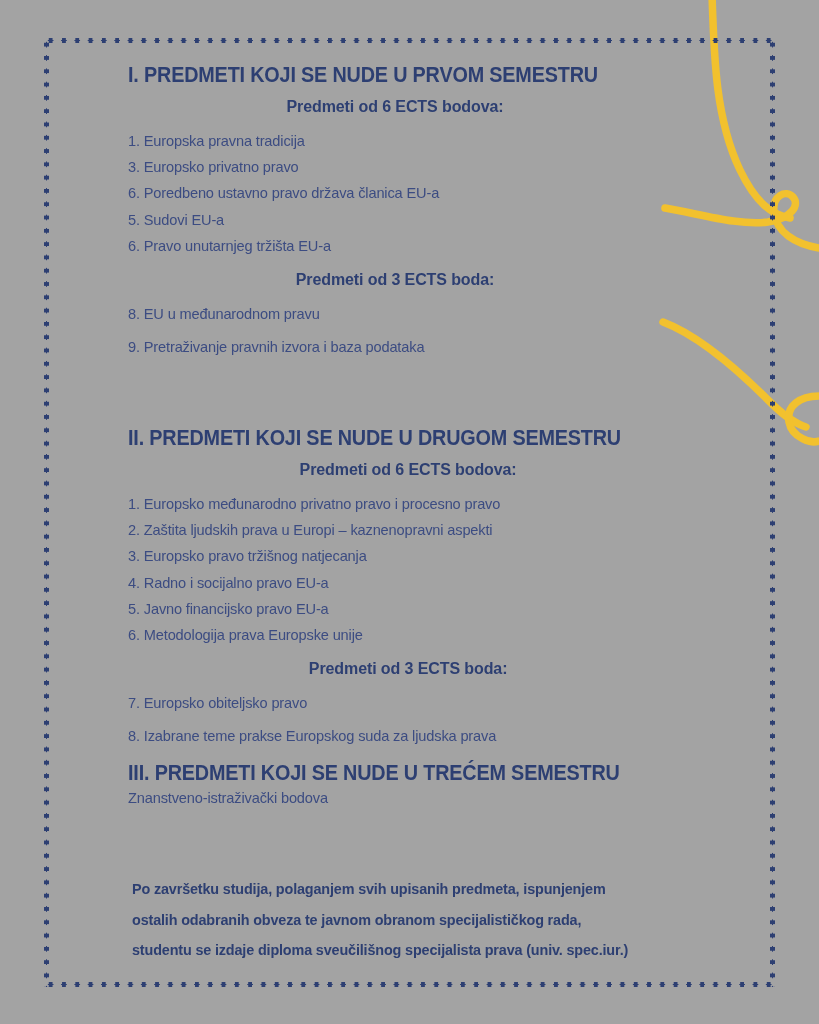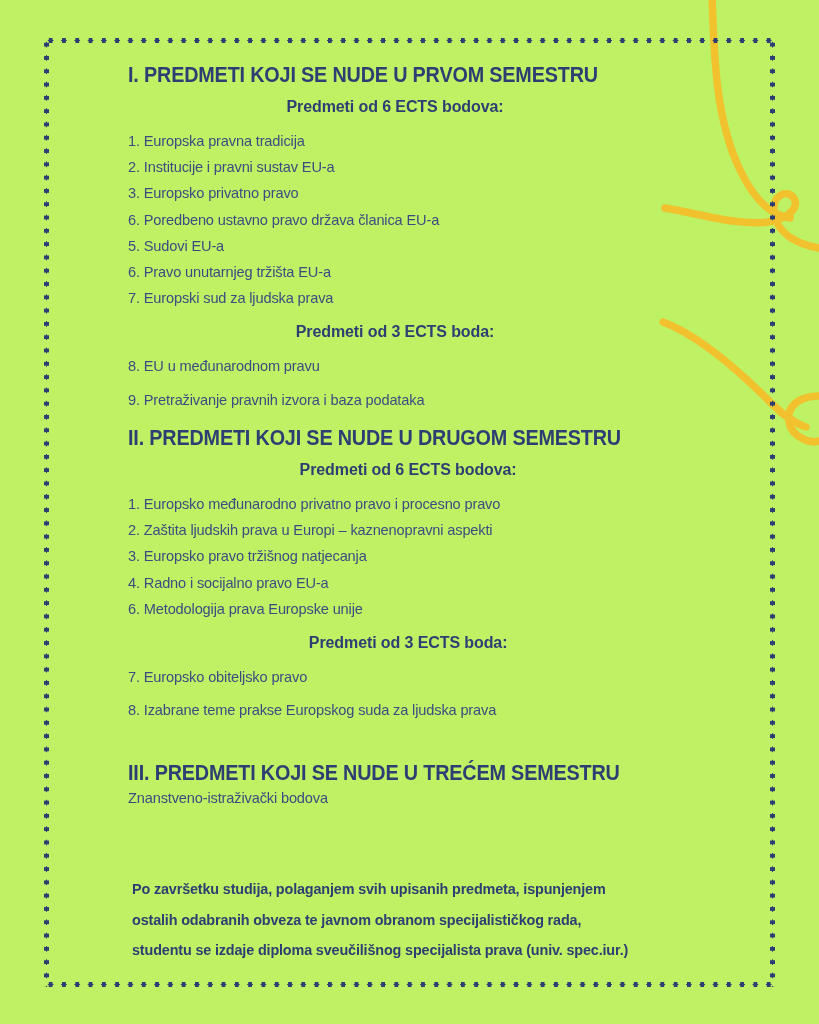--- a/index.html
+++ b/index.html
@@ -12,21 +12,21 @@
     background: #F4F0E1;
     font-family: "Liberation Sans", sans-serif;
     overflow: hidden;
     position: relative;
   }
 
   #page {
     position: relative;
     width: 819px;
     height: 1024px;
-    background: #bef264;
+    background: #a3a3a3;
     overflow: hidden;
   }
 
   
   .squiggles {
     position: absolute;
     left: 0;
     top: 0;
     width: 819px;
     height: 1024px;
@@ -167,40 +167,39 @@
     <div class="frame-edge frame-right"></div>
   </div>
 
   <div class="content">
 
     <div class="section" id="sec1">
       <h2 class="section-title">I. PREDMETI KOJI SE NUDE U PRVOM SEMESTRU</h2>
 
       <p class="subhead subhead-a">Predmeti od 6 ECTS bodova:</p>
       <p class="item">1. Europska pravna tradicija</p>
-      <p class="item">2. Institucije i pravni sustav EU-a</p>
       <p class="item">3. Europsko privatno pravo</p>
       <p class="item">6. Poredbeno ustavno pravo država članica EU-a</p>
       <p class="item">5. Sudovi EU-a</p>
       <p class="item">6. Pravo unutarnjeg tržišta EU-a</p>
-      <p class="item">7. Europski sud za ljudska prava</p>
 
       <p class="subhead">Predmeti od 3 ECTS boda:</p>
       <p class="item">8. EU u međunarodnom pravu</p>
       <p class="item spaced">9. Pretraživanje pravnih izvora i baza podataka</p>
     </div>
 
     <div class="section" id="sec2">
       <h2 class="section-title">II. PREDMETI KOJI SE NUDE U DRUGOM SEMESTRU</h2>
 
       <p class="subhead subhead-a">Predmeti od 6 ECTS bodova:</p>
       <p class="item">1. Europsko međunarodno privatno pravo i procesno pravo</p>
       <p class="item">2. Zaštita ljudskih prava u Europi – kaznenopravni aspekti</p>
       <p class="item">3. Europsko pravo tržišnog natjecanja</p>
       <p class="item">4. Radno i socijalno pravo EU-a</p>
+      <p class="item">5. Javno financijsko pravo EU-a</p>
       <p class="item">6. Metodologija prava Europske unije</p>
 
       <p class="subhead">Predmeti od 3 ECTS boda:</p>
       <p class="item">7. Europsko obiteljsko pravo</p>
       <p class="item spaced">8. Izabrane teme prakse Europskog suda za ljudska prava</p>
     </div>
 
     <div class="section" id="sec3">
       <h2 class="section-title">III. PREDMETI KOJI SE NUDE U TREĆEM SEMESTRU</h2>
       <p class="plain">Znanstveno-istraživački bodova</p>

